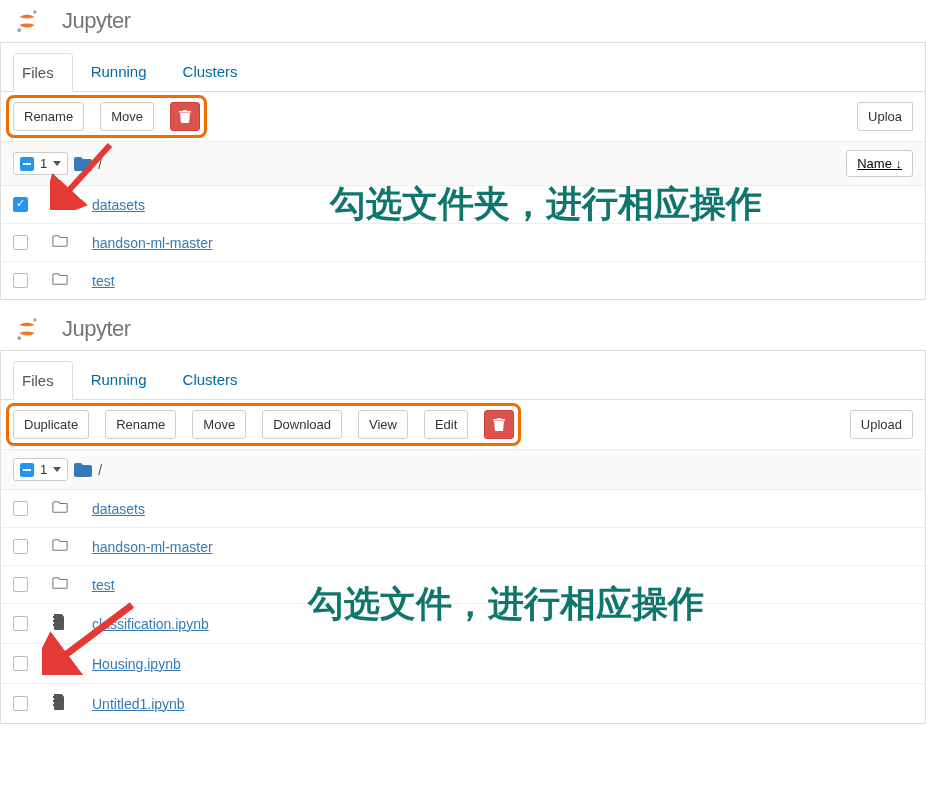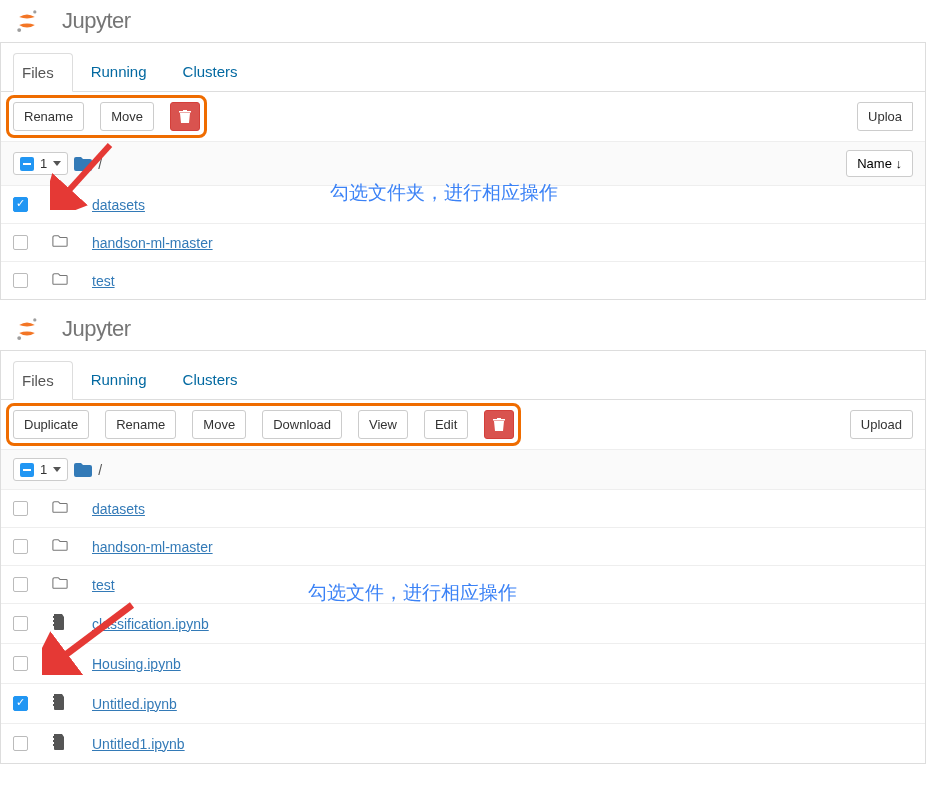--- a/index.html
+++ b/index.html
@@ -23,32 +23,32 @@
 .btn.danger svg { display: block; }
 
 .crumb-row { display: flex; justify-content: space-between; align-items: center; padding: 8px 12px; border-top: 1px solid #eee; border-bottom: 1px solid #eee; background: #fafafa; }
 .crumb-left { display: flex; align-items: center; gap: 6px; }
 .select-toggle { display: inline-flex; align-items: center; background: #fff; border: 1px solid #ccc; border-radius: 3px; padding: 3px 6px; font-size: 13px; }
 .select-chk { width: 14px; height: 14px; background: #2196f3; border-radius: 2px; margin-right: 6px; display: flex; align-items: center; justify-content: center; }
 .select-chk::after { content: ""; width: 8px; height: 2px; background: #fff; }
 .caret-down { width: 0; height: 0; border-left: 4px solid transparent; border-right: 4px solid transparent; border-top: 5px solid #555; margin-left: 6px; }
 .folder-glyph svg { display: block; }
 .slash { color: #555; }
-.sort-btn { background: #fff; border: 1px solid #ccc; padding: 5px 10px; border-radius: 3px; font-size: 13px; margin-left: 6px; }
+.sort-btn { background: #fff; border: 1px solid #ccc; padding: 5px 10px; border-radius: 3px; font-size: 13px; margin-left: 6px; text-decoration: underline; }
 
 .file-list { }
 .file-row { display: flex; align-items: center; padding: 10px 12px; border-bottom: 1px solid #eee; gap: 24px; }
 .file-row:last-child { border-bottom: none; }
 .chk { width: 15px; height: 15px; border: 1px solid #bbb; border-radius: 2px; background: #fff; flex-shrink: 0; }
 .chk.checked { background: #2196f3; border-color: #2196f3; position: relative; }
 .chk.checked::after { content: "✓"; color: #fff; font-size: 11px; position: absolute; top: -1px; left: 2px; }
 .file-icon { width: 16px; flex-shrink: 0; color: #777; }
 .file-name { color: #337ab7; }
 
-.annotation { position: absolute; font-size: 19px; font-weight: normal; color: #3b82f6; }
+.annotation { position: absolute; font-size: 36px; font-weight: bold; color: #0f766e; }
 .arrow { position: absolute; }
 </style>
 </head>
 <body>
 
 <div class="logo-row">
   <svg class="logo-svg" viewBox="0 0 40 40">
     <circle cx="32" cy="6" r="2.5" fill="#9e9e9e"></circle>
     <path d="M8 14 Q20 6 32 14 Q20 18 8 14 Z" fill="#f37626"></path>
     <path d="M8 26 Q20 34 32 26 Q20 22 8 26 Z" fill="#f37626"></path>
@@ -201,27 +201,20 @@
             <path fill="#555" d="M2 0 L10 0 L12 3 L12 15 Q12 16 11 16 L3 16 Q2 16 2 15 Z M1 2h1v2H1z M1 6h1v2H1z M1 10h1v2H1z"></path>
           </svg></span>
       <a class="file-name" href="#">classification.ipynb</a>
     </div>
     <div class="file-row">
       <div class="chk "></div>
       <span class="file-icon"><svg width="14" height="16" viewBox="0 0 14 16">
             <path fill="#555" d="M2 0 L10 0 L12 3 L12 15 Q12 16 11 16 L3 16 Q2 16 2 15 Z M1 2h1v2H1z M1 6h1v2H1z M1 10h1v2H1z"></path>
           </svg></span>
       <a class="file-name" href="#">Housing.ipynb</a>
-    </div>
-    <div class="file-row">
-      <div class="chk checked"></div>
-      <span class="file-icon"><svg width="14" height="16" viewBox="0 0 14 16">
-            <path fill="#555" d="M2 0 L10 0 L12 3 L12 15 Q12 16 11 16 L3 16 Q2 16 2 15 Z M1 2h1v2H1z M1 6h1v2H1z M1 10h1v2H1z"></path>
-          </svg></span>
-      <a class="file-name" href="#">Untitled.ipynb</a>
     </div>
     <div class="file-row">
       <div class="chk "></div>
       <span class="file-icon"><svg width="14" height="16" viewBox="0 0 14 16">
             <path fill="#555" d="M2 0 L10 0 L12 3 L12 15 Q12 16 11 16 L3 16 Q2 16 2 15 Z M1 2h1v2H1z M1 6h1v2H1z M1 10h1v2H1z"></path>
           </svg></span>
       <a class="file-name" href="#">Untitled1.ipynb</a>
     </div>
     </div>
 </div>

